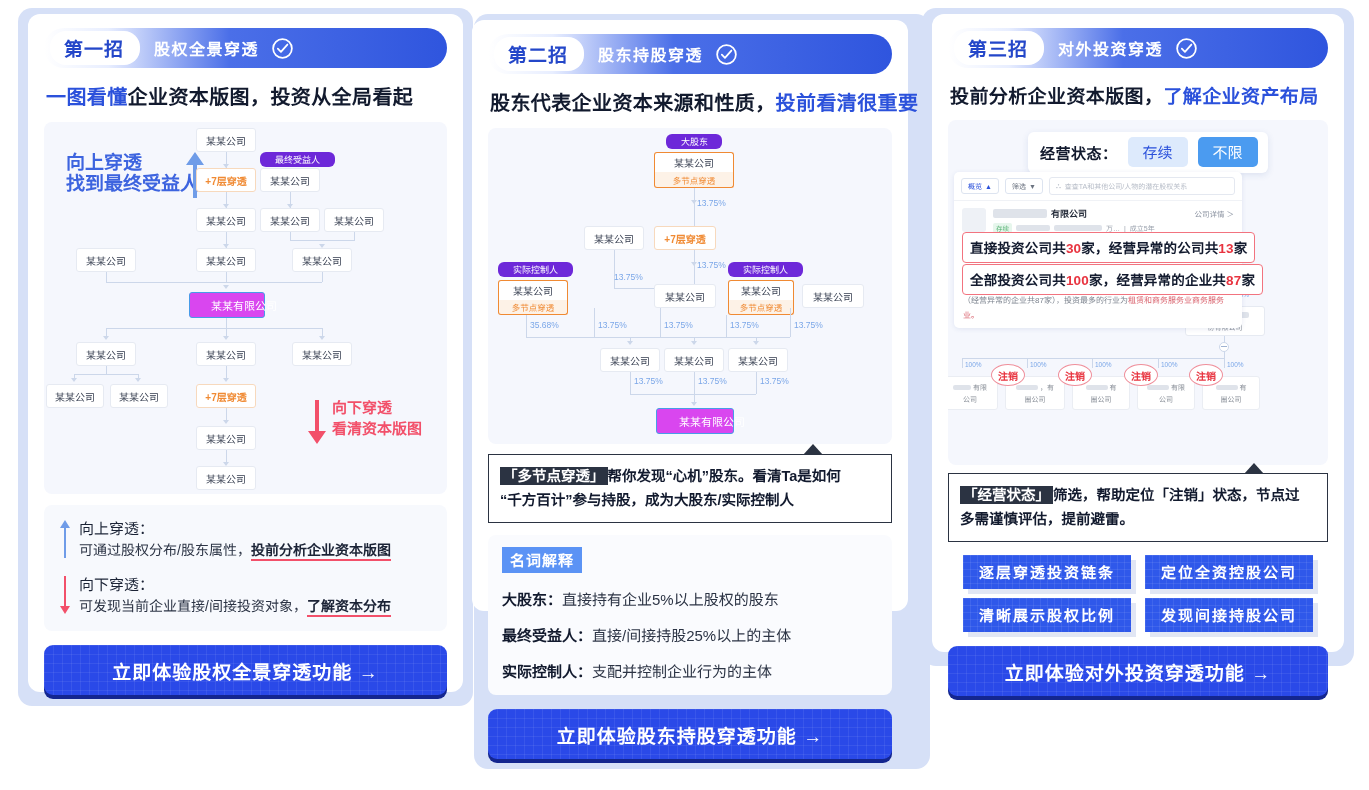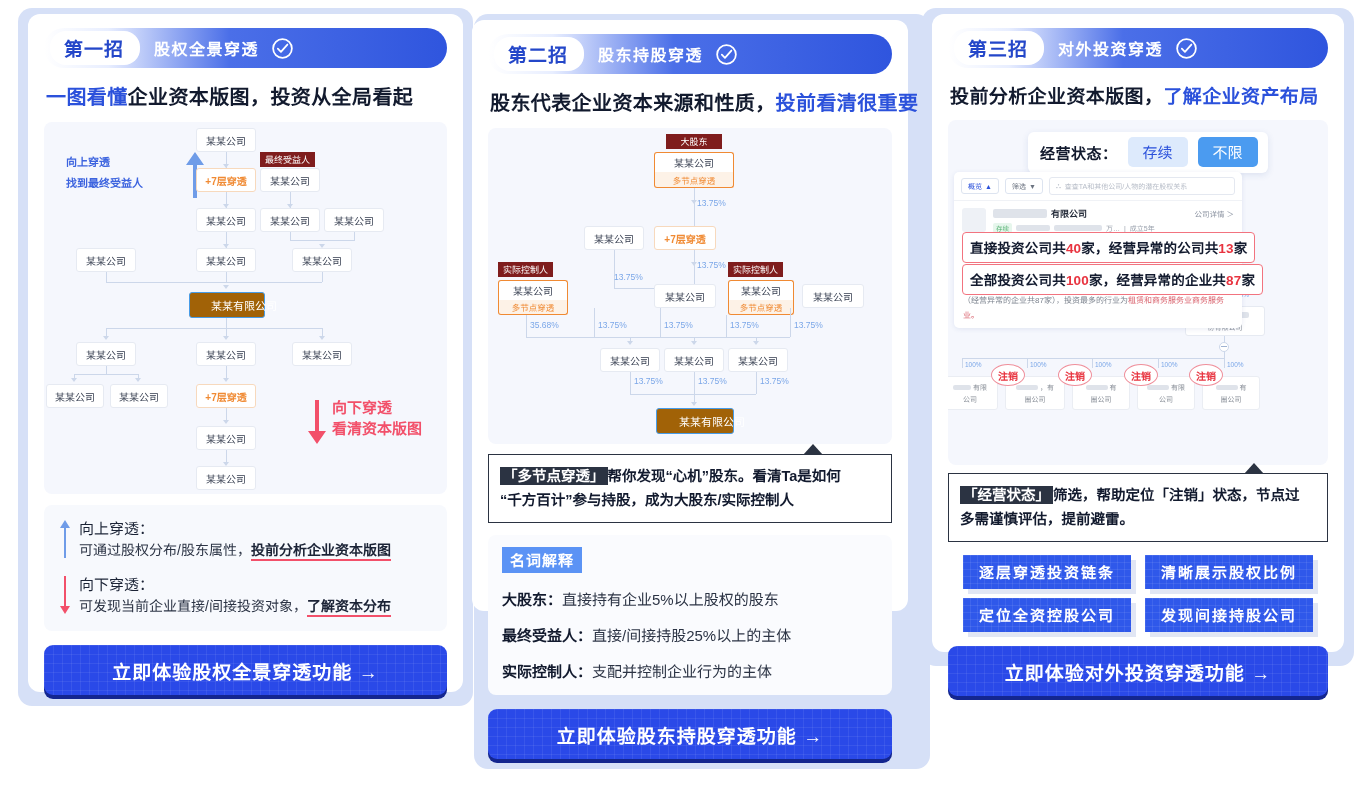--- a/index.html
+++ b/index.html
@@ -48,43 +48,43 @@
     flex: 0 0 auto; overflow: hidden;
   }
 
   
   .node {
     position: absolute; background: #ffffff; border: 1px solid #e6eaf2;
     border-radius: 3px; font-size: 10px; color: #333b4d;
     display: flex; align-items: center; justify-content: center;
     white-space: nowrap;
   }
-  .node.blue { background: #a16207; border-color: #479ce8; color: #fff; font-size: 11px; padding-left: 34px; }
+  .node.blue { background: #d946ef; border-color: #479ce8; color: #fff; font-size: 11px; padding-left: 34px; }
   .node.orange-text { color: #f08a33; border-color: #f7d9bd; font-weight: bold; }
   .node.orange-brd { border: 1.4px solid #f08a33; }
   .tag {
-    position: absolute; background: #7f1d1d; color: #fff; font-size: 9px;
-    border-radius: 0; padding: 1px 5px; white-space: nowrap;
+    position: absolute; background: #6d28d9; color: #fff; font-size: 9px;
+    border-radius: 6px; padding: 1px 15px; white-space: nowrap;
   }
   .subtag {
     position: absolute; color: #f08a33; font-size: 8.5px; white-space: nowrap;
     background: #fdf2e7; border-top: 1px solid #f7d0aa;
     display: flex; align-items: center; justify-content: center;
   }
   .pct { position: absolute; color: #7ba7e8; font-size: 8.5px; white-space: nowrap; }
   .ln { position: absolute; background: #ccd7ea; }
   .ln.h { height: 1px; } .ln.v { width: 1px; }
   .arw {
     position: absolute; width: 0; height: 0;
     border-left: 3px solid transparent; border-right: 3px solid transparent;
     border-top: 4px solid #ccd7ea;
   }
 
   
-  .ann-up { position: absolute; color: #3d64df; font-weight: bold; font-size: 11px; line-height: 21px; white-space: nowrap; }
+  .ann-up { position: absolute; color: #3d64df; font-weight: bold; font-size: 19px; line-height: 21px; white-space: nowrap; }
   .ann-dn { position: absolute; color: #f2506a; font-weight: bold; font-size: 15px; line-height: 21px; white-space: nowrap; }
 
   
   .legend {
     background: #f7f9fd; border-radius: 8px; padding: 13px 15px 14px 15px;
     margin-top: 11px; flex: 0 0 auto;
   }
   .leg-row { display: flex; gap: 8px; }
   .leg-row + .leg-row { margin-top: 13px; }
   .leg-body { flex: 1; }
@@ -571,21 +571,21 @@
             </span>
           </span>
         </div>
         <div class="mock-body">
           <div class="mock-p" style="margin-top:26px;"><span class="g">的企业共13家），投资最多的行业为</span><span>租赁和商务服务业商务服务业。</span></div>
           <div class="mock-p" style="margin-top:10px;"><span class="g">（经营异常的企业共87家），投资最多的行业为</span><span>租赁和商务服务业商务服务业。</span></div>
         </div>
       </div>
 
       <div class="redbox" style="left:14px; top:112px;">
-        <span>直接投资公司共</span><span class="num">40</span><span>家，经营异常的公司共</span><span class="num">13</span><span>家</span>
+        <span>直接投资公司共</span><span class="num">30</span><span>家，经营异常的公司共</span><span class="num">13</span><span>家</span>
       </div>
       <div class="redbox" style="left:14px; top:144px;">
         <span>全部投资公司共</span><span class="num">100</span><span>家，经营异常的企业共</span><span class="num">87</span><span>家</span>
       </div>
 
       <div class="ln h" style="left:14px; top:238px; width:262px;"></div>
       <div class="ln v" style="left:14px; top:238px; height:10px;"></div>
       <div class="ln v" style="left:79px; top:238px; height:10px;"></div>
       <div class="ln v" style="left:144px; top:238px; height:10px;"></div>
       <div class="ln v" style="left:210px; top:238px; height:10px;"></div>
@@ -641,22 +641,22 @@
 
     <div class="callout" style="margin-top:8px;">
       <div class="callout-txt">
         <span class="kw-dark">「经营状态」</span><span>筛选，帮助定位「注销」状态，节点过</span>
       </div>
       <div class="callout-txt">多需谨慎评估，提前避雷。</div>
     </div>
 
     <div class="tags-grid">
       <span class="ftag">逐层穿透投资链条</span>
+      <span class="ftag">定位全资控股公司</span>
       <span class="ftag">清晰展示股权比例</span>
-      <span class="ftag">定位全资控股公司</span>
       <span class="ftag">发现间接持股公司</span>
     </div>
 
     <div class="cta-wrap">
       <div class="cta">立即体验对外投资穿透功能  →</div>
     </div>
   </div>
 
 </div>
 

